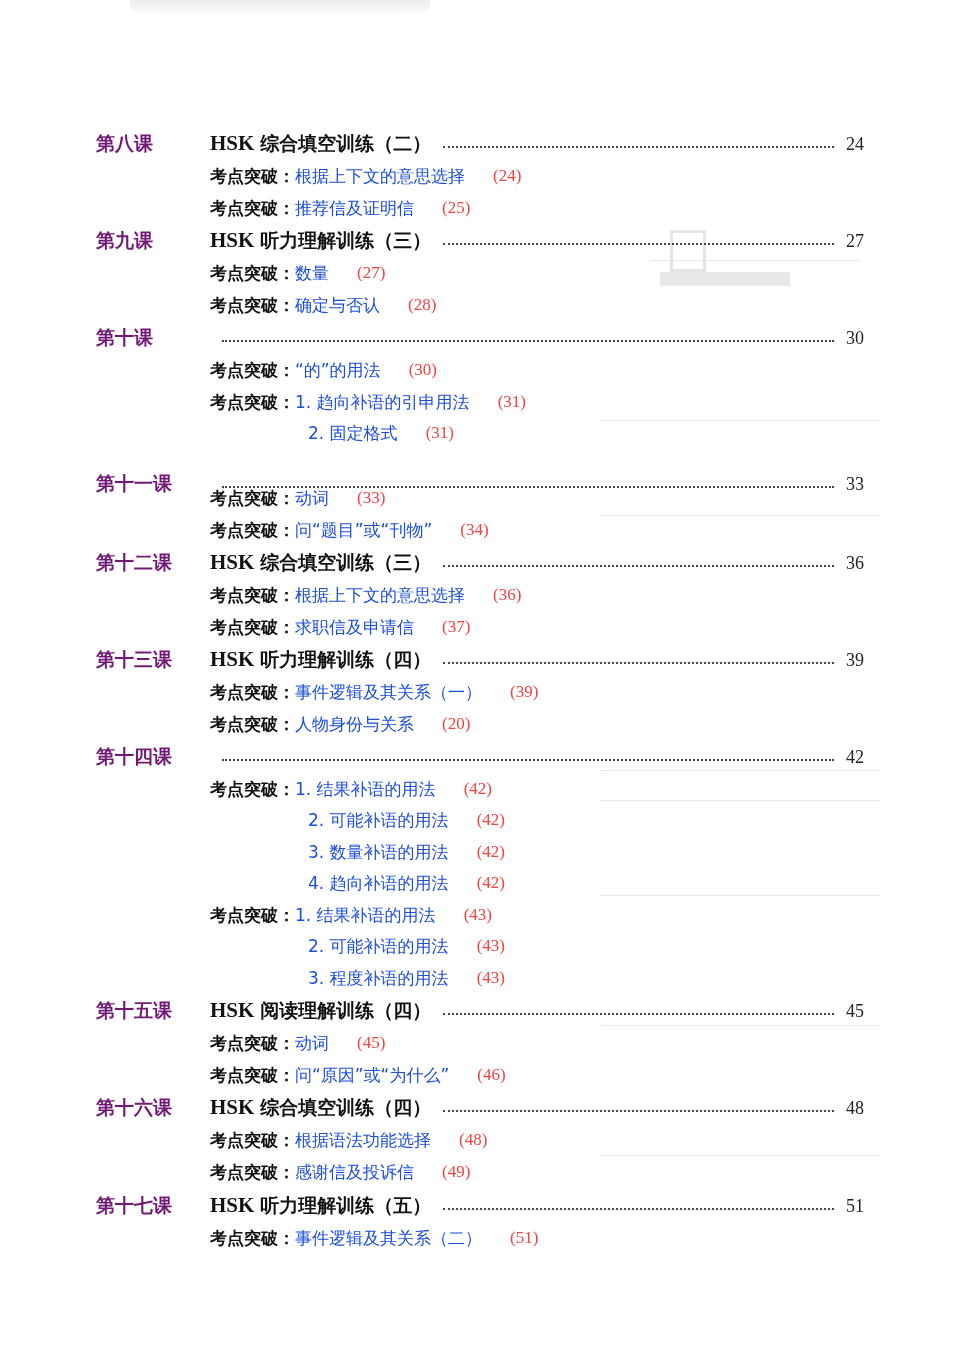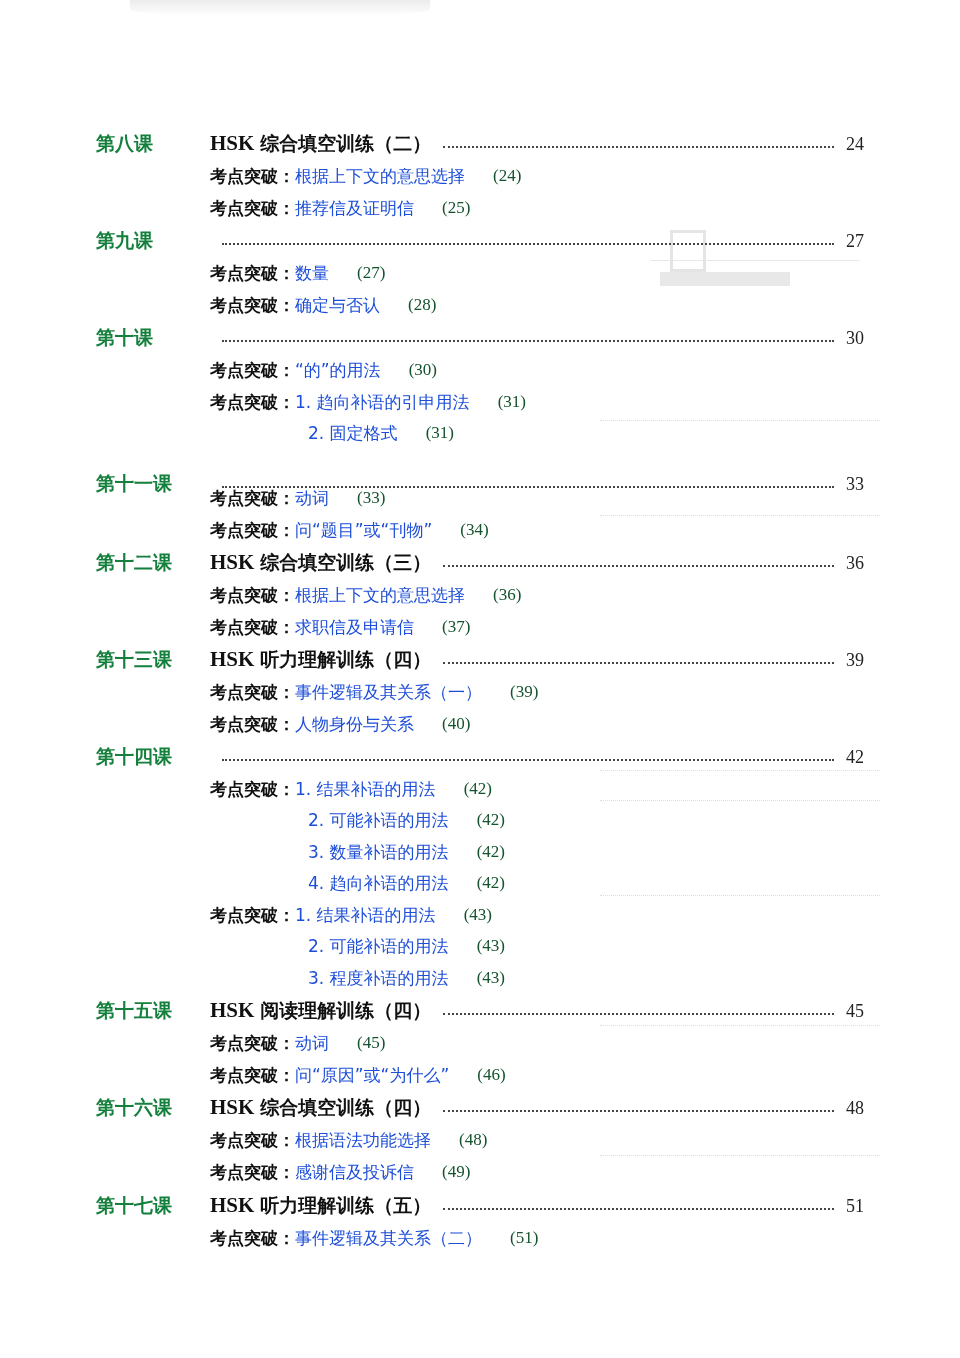--- a/index.html
+++ b/index.html
@@ -67,21 +67,21 @@
     height: 30px;
     display: flex;
     align-items: center;
   }
   .lesson-label {
     width: 114px;
     font-family: "DejaVu Sans", "Liberation Sans", sans-serif;
     font-weight: bold;
     font-size: 19px;
     letter-spacing: 0px;
-    color: #15803d;
+    color: #701a75;
     white-space: nowrap;
   }
   .lesson-title {
     font-size: 19px;
     font-weight: bold;
     white-space: nowrap;
     color: #111;
   }
   .lesson-title .hsk {
     font-family: "Liberation Serif", "DejaVu Serif", serif;
@@ -126,21 +126,21 @@
   }
   .sub-text {
     font-family: "DejaVu Sans", "Liberation Sans", sans-serif;
     font-size: 17px;
     color: #1d4ed8;
   }
   .sub-page {
     font-family: "Liberation Serif", "DejaVu Serif", serif;
     font-size: 17px;
     margin-left: 28px;
-    color: #14532d;
+    color: #ef4444;
   }
 </style>
 </head>
 <body>
 
 <div class="scan-top"></div>
 <div class="ghost">
   <div class="ghost-box"></div>
   <div class="ghost-line"></div>
   <div class="ghost-bar"></div>
@@ -167,20 +167,21 @@
     <span class="sub-page">(24)</span>
   </div>
   <div class="sub-row" style="top:194px">
     <span class="sub-prefix">考点突破：</span>
     <span class="sub-text">推荐信及证明信</span>
     <span class="sub-page">(25)</span>
   </div>
 
   <div class="lesson-row" style="top:226px">
     <span class="lesson-label">第九课</span>
+    <span class="lesson-title"><span class="hsk">HSK</span><span>听力理解训练（三）</span></span>
     <span class="leader"></span>
     <span class="page-no">27</span>
   </div>
   <div class="sub-row" style="top:259px">
     <span class="sub-prefix">考点突破：</span>
     <span class="sub-text">数量</span>
     <span class="sub-page">(27)</span>
   </div>
   <div class="sub-row" style="top:291px">
     <span class="sub-prefix">考点突破：</span>
@@ -248,21 +249,21 @@
     <span class="page-no">39</span>
   </div>
   <div class="sub-row" style="top:678px">
     <span class="sub-prefix">考点突破：</span>
     <span class="sub-text">事件逻辑及其关系（一）</span>
     <span class="sub-page">(39)</span>
   </div>
   <div class="sub-row" style="top:710px">
     <span class="sub-prefix">考点突破：</span>
     <span class="sub-text">人物身份与关系</span>
-    <span class="sub-page">(40)</span>
+    <span class="sub-page">(20)</span>
   </div>
 
   <div class="lesson-row" style="top:742px">
     <span class="lesson-label">第十四课</span>
     <span class="leader"></span>
     <span class="page-no">42</span>
   </div>
   <div class="sub-row" style="top:775px">
     <span class="sub-prefix">考点突破：</span>
     <span class="sub-text">1. 结果补语的用法</span>

